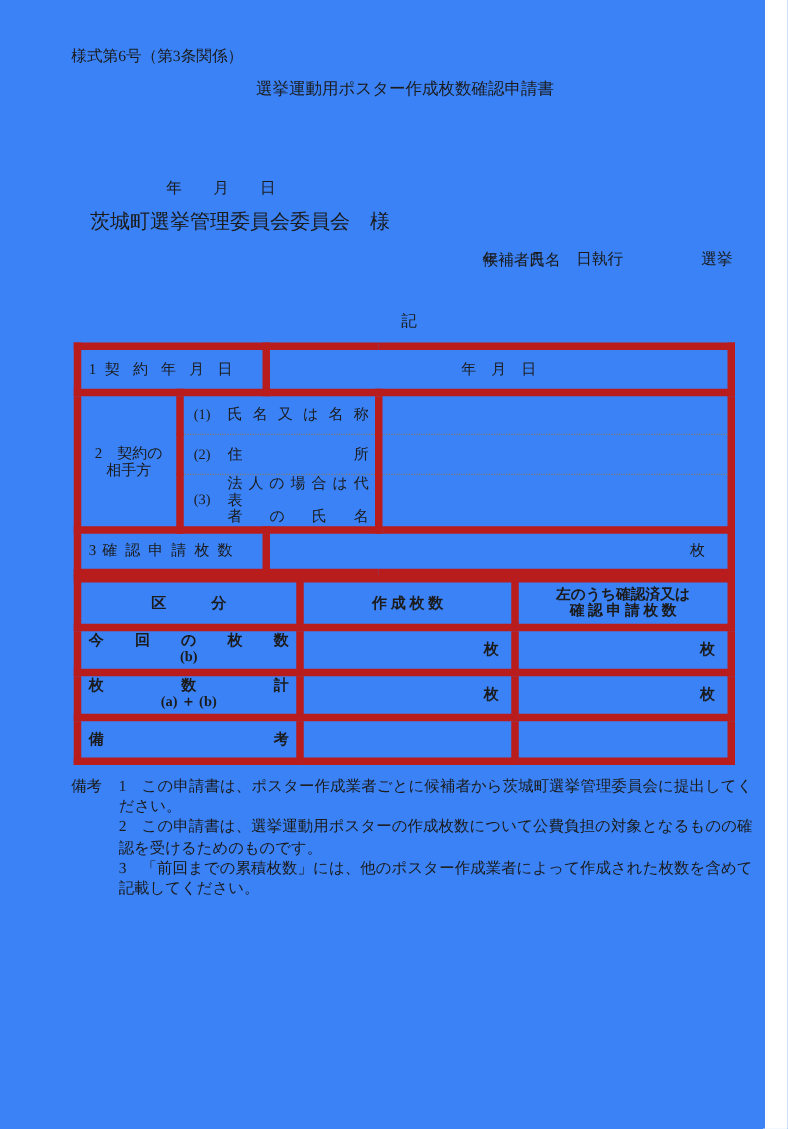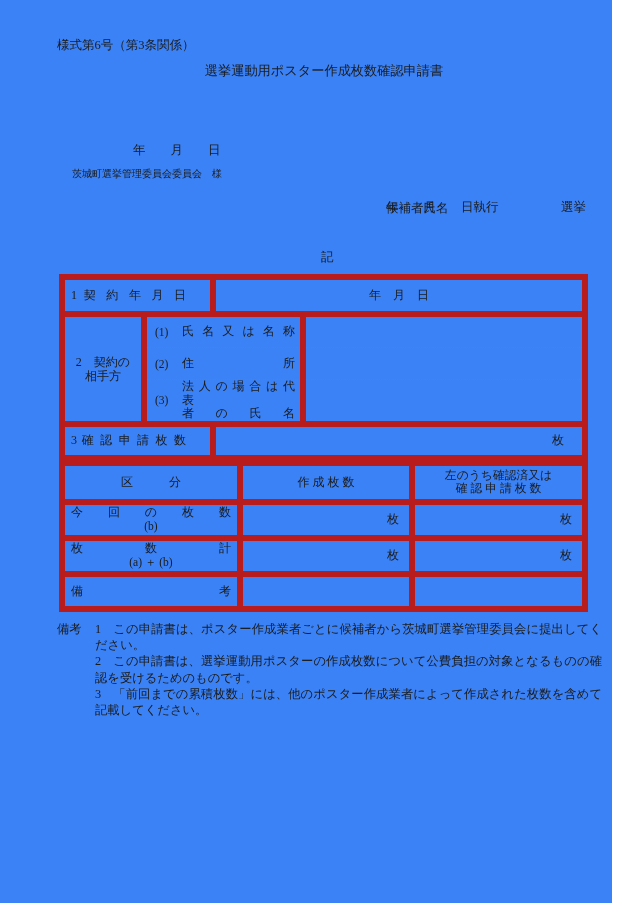--- a/index.html
+++ b/index.html
@@ -13,28 +13,28 @@
     overflow: hidden;
   }
   .form-number { position: absolute; left: 57px; top: 37px; font-size: 12.5px; }
   .doc-title  { position: absolute; left: 9px; top: 62px; width: 630px; text-align: center; font-size: 13.2px; }
   .intro {
     position: absolute; left: 57px; top: 90px; width: 544px; margin: 0;
     font-size: 12.4px; line-height: 17.5px;
     text-align: justify; text-indent: 1em;
   }
   .date-line  { position: absolute; left: 133px; top: 142px; font-size: 12.5px; }
-  .addressee  { position: absolute; left: 72px;  top: 167px; font-size: 10px; }
+  .addressee  { position: absolute; left: 72px;  top: 167px; font-size: 16px; }
   .exec-line  { position: absolute; left: 386px; top: 199px; font-size: 12.5px; }
   .candidate  { position: absolute; left: 386px; top: 200px; font-size: 12.5px; }
   .ki         { position: absolute; left: 321px; top: 249px; font-size: 12.5px; }
 
   .tables { position: absolute; left: 59px; top: 274px; width: 523px; }
   table { border-collapse: collapse; table-layout: fixed; width: 523px; font-size: 12px; }
-  .t2 { margin-top: -1px; }
+  .t2 { margin-top: -1px; font-weight: bold; }
   td {
     border: 6px solid #b91c1c;
     padding: 0 6px;
     vertical-align: middle;
     overflow: hidden;
     font-size: 12px;
   }
   .r1  td { height: 31px; }
   .r2  td { height: 30px; }
   .r3  td { height: 31px; }

